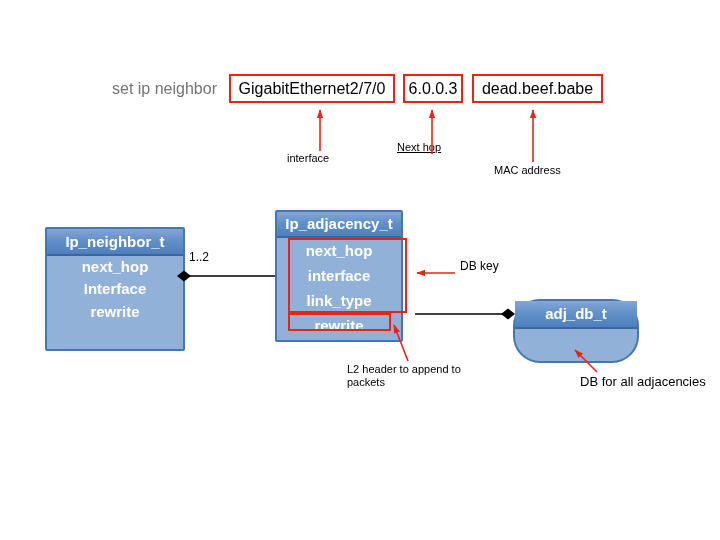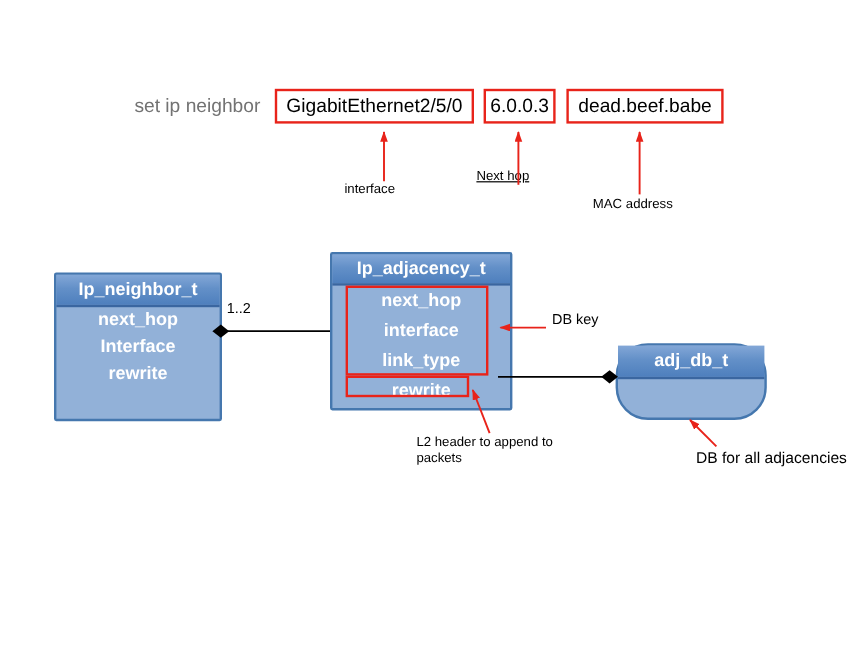--- a/index.html
+++ b/index.html
@@ -55,53 +55,53 @@
     <line class="red-line" x1="408" y1="361" x2="394" y2="325" marker-end="url(#arr)"></line>
     <line class="red-line" x1="597" y1="372" x2="575" y2="350" marker-end="url(#arr)"></line>
 
     <line class="black-line" x1="185" y1="276" x2="275" y2="276"></line>
     <line class="black-line" x1="415" y1="314" x2="510" y2="314"></line>
     <polygon points="177,276 184,270.5 191,276 184,281.5" fill="#000"></polygon>
     <polygon points="501,314 508,308.5 515,314 508,319.5" fill="#000"></polygon>
   </svg>
 
   <div class="abs cmd-prefix" style="left:112px;top:74px;">set ip neighbor</div>
-  <div class="abs redbox" style="left:229px;top:74px;width:166px;height:29px;">GigabitEthernet2/5/0</div>
+  <div class="abs redbox" style="left:229px;top:74px;width:166px;height:29px;">GigabitEthernet2/7/0</div>
   <div class="abs redbox" style="left:403px;top:74px;width:60px;height:29px;">6.0.0.3</div>
   <div class="abs redbox" style="left:472px;top:74px;width:131px;height:29px;">dead.beef.babe</div>
 
   <div class="abs small-label" style="left:287px;top:152px;">interface</div>
   <div class="abs small-label" style="left:397px;top:141px;text-decoration:underline;">Next hop</div>
   <div class="abs small-label" style="left:494px;top:164px;">MAC address</div>
 
   <div class="abs uml" style="left:45px;top:227px;width:140px;height:124px;">
     <div class="uml-head" style="height:25px;line-height:25px;">Ip_neighbor_t</div>
     <div>
       <div class="uml-field" style="line-height:22.3px;">next_hop</div>
       <div class="uml-field" style="line-height:22.3px;">Interface</div>
       <div class="uml-field" style="line-height:22.3px;">rewrite</div>
     </div>
   </div>
 
   <div class="abs" style="left:189px;top:250px;font-size:12px;color:#000;">1..2</div>
 
-  <div class="abs uml" style="left:275px;top:210px;width:152px;height:132px;">
+  <div class="abs uml" style="left:275px;top:210px;width:128px;height:132px;">
     <div class="uml-head" style="height:24px;line-height:24px;">Ip_adjacency_t</div>
     <div>
       <div class="uml-field" style="line-height:25px;">next_hop</div>
       <div class="uml-field" style="line-height:25px;">interface</div>
       <div class="uml-field" style="line-height:25px;">link_type</div>
       <div class="uml-field" style="line-height:25px;">rewrite</div>
     </div>
   </div>
 
   <div class="abs overlay-red" style="left:288px;top:238px;width:119px;height:75px;"></div>
   <div class="abs overlay-red" style="left:288px;top:313px;width:103px;height:18px;"></div>
 
-  <div class="abs uml" style="left:513px;top:286px;width:126px;height:64px;border-radius:27px;">
+  <div class="abs uml" style="left:513px;top:299px;width:126px;height:64px;border-radius:27px;">
     <div class="uml-head" style="height:26px;line-height:26px;">adj_db_t</div>
   </div>
 
   <div class="abs" style="left:460px;top:259px;font-size:12px;color:#000000;">DB key</div>
 
   <div class="abs small-label" style="left:347px;top:363px;">
     <div>L2 header to append to</div>
     <div>packets</div>
   </div>
 

